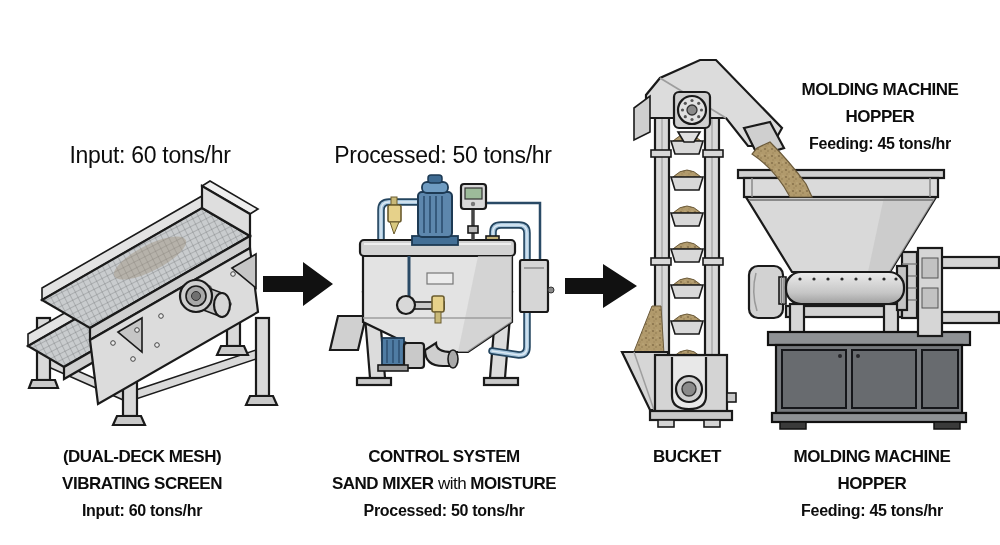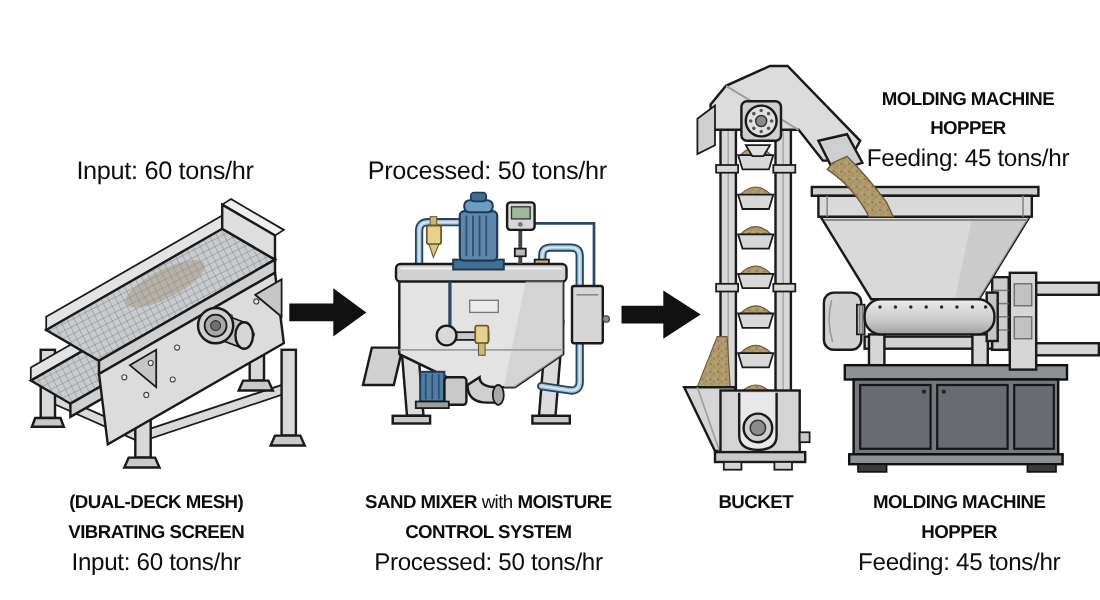--- a/index.html
+++ b/index.html
@@ -2,21 +2,21 @@
 <html><head>
 <meta charset="utf-8">
 <style>
   html,body{margin:0;padding:0;background:#fff;}
   #stage{position:relative;width:1000px;height:545px;background:#ffffff;overflow:hidden;
          font-family:"Liberation Sans", sans-serif;color:#0d0d0d;}
   #art{position:absolute;left:0;top:0;}
   .txt{position:absolute;text-align:center;line-height:26px;}
   .toplabel{font-size:23px;font-weight:400;letter-spacing:-0.3px;}
   .cap-line-b{font-size:17px;font-weight:700;letter-spacing:-0.5px;line-height:27px;white-space:pre;}
-  .cap-line-r{font-size:22px;font-weight:400;letter-spacing:-0.3px;line-height:27px;white-space:pre;}
+  .cap-line-r{font-size:16px;font-weight:700;letter-spacing:-0.3px;line-height:27px;white-space:pre;}
   .cap-bold{font-weight:700;}
   .cap-reg{font-weight:400;}
   
   .po{fill:none;stroke:#24455f;stroke-width:7.5;stroke-linejoin:round;stroke-linecap:round;}
   .pi{fill:none;stroke:#a7c6dd;stroke-width:4.2;stroke-linejoin:round;stroke-linecap:round;}
   .ph{fill:none;stroke:#ddeaf4;stroke-width:1.4;stroke-linejoin:round;stroke-linecap:round;}
   .ln{stroke:#1a1a1a;stroke-width:2.2;}
   .ln15{stroke:#1a1a1a;stroke-width:1.6;}
 </style>
 </head>
@@ -304,22 +304,22 @@
     <div class="cap-line-r">Feeding: 45 tons/hr</div>
   </div>
 
   <div class="txt" style="left:2px;top:443px;width:280px;">
     <div class="cap-line-b">(DUAL-DECK MESH)</div>
     <div class="cap-line-b">VIBRATING SCREEN</div>
     <div class="cap-line-r">Input: 60 tons/hr</div>
   </div>
 
   <div class="txt" style="left:304px;top:443px;width:280px;">
+    <div class="cap-line-b">CONTROL SYSTEM</div>
     <div class="cap-line-b"><span class="cap-bold">SAND MIXER </span><span class="cap-reg">with </span><span class="cap-bold">MOISTURE</span></div>
-    <div class="cap-line-b">CONTROL SYSTEM</div>
     <div class="cap-line-r">Processed: 50 tons/hr</div>
   </div>
 
   <div class="txt" style="left:607px;top:443px;width:160px;">
     <div class="cap-line-b">BUCKET</div>
   </div>
 
   <div class="txt" style="left:732px;top:443px;width:280px;">
     <div class="cap-line-b">MOLDING MACHINE</div>
     <div class="cap-line-b">HOPPER</div>

